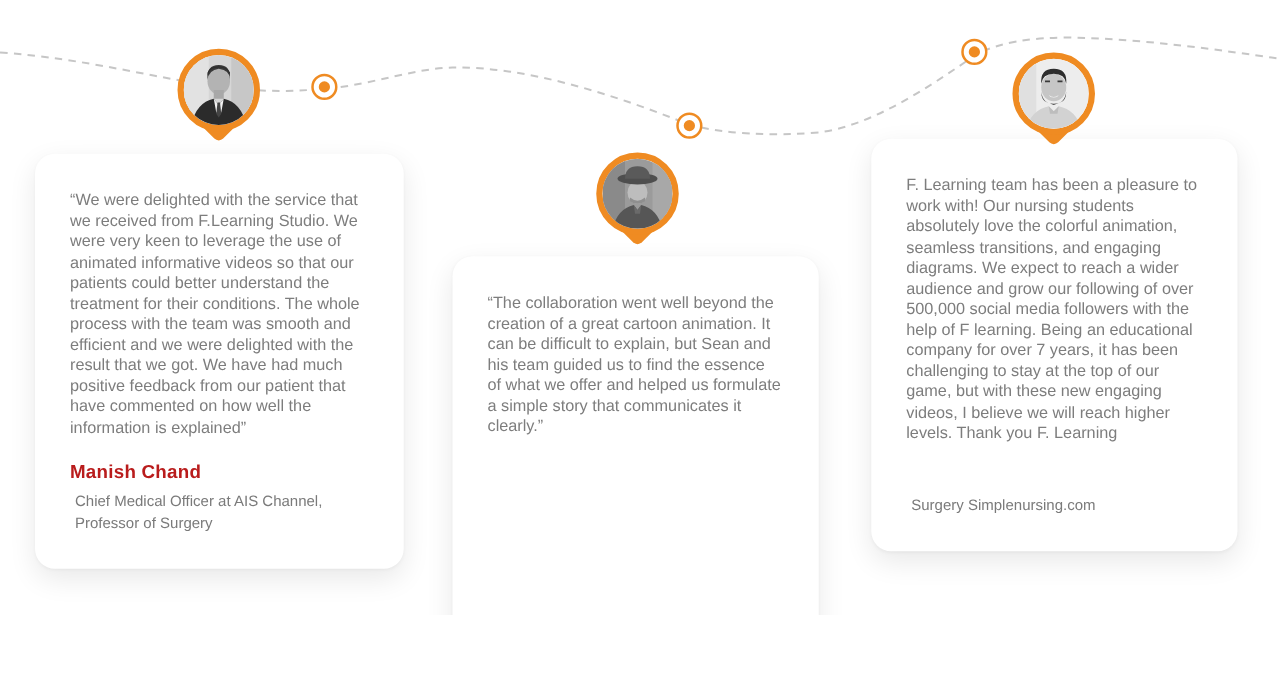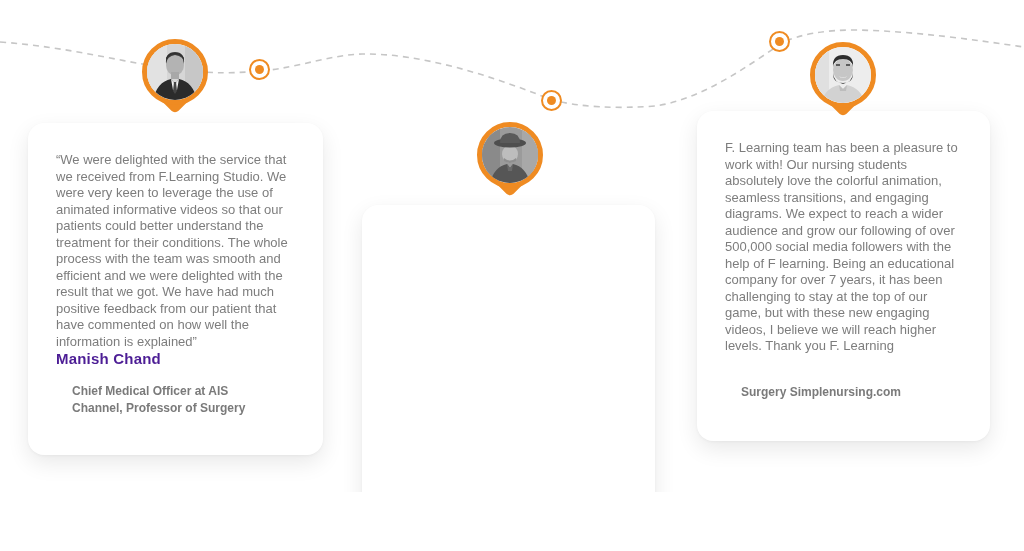--- a/index.html
+++ b/index.html
@@ -21,22 +21,22 @@
   .pin-circle{position:absolute;left:0;top:0;width:56px;height:56px;border:5px solid #EF8B22;
     border-radius:50%;background:#fff;overflow:hidden;display:block;}
   .pin-circle svg{display:block;width:56px;height:56px;}
 
   
   .card{position:absolute;background:#ffffff;border-radius:16px;box-sizing:border-box;
     box-shadow:0 8px 22px rgba(0,0,0,0.09), 0 1px 3px rgba(0,0,0,0.04);
     display:flex;flex-direction:column;padding:29px 30px 24px 28px;z-index:2;}
   .quote{margin:0;font-size:13px;line-height:16.5px;color:#7d7d7d;}
   .author{margin-top:auto;}
-  .author-name{margin:0 0 7px 0;font-size:15px;font-weight:700;color:#4c1d95;letter-spacing:.2px;}
-  .author-title{margin:16px;font-size:12px;line-height:17px;color:#7a7a7a;font-weight:bold;}
+  .author-name{margin:0 0 7px 0;font-size:15px;font-weight:700;color:#b91c1c;letter-spacing:.2px;}
+  .author-title{margin:4px;font-size:12px;line-height:17px;color:#7a7a7a;}
 
   .card-1{left:28px;top:123px;width:295px;height:332px;}
   .card-2{left:362px;top:205px;width:293px;height:331px;}
   .card-3{left:697px;top:111px;width:293px;height:330px;}
 
   .pin-1{left:142px;top:39px;}
   .pin-2{left:477px;top:122px;}
   .pin-3{left:810px;top:42px;}
 
   .dot-1{left:249px;top:59px;}
@@ -116,20 +116,21 @@
 
   <div class="card card-1">
     <p class="quote">“We were delighted with the service that we received from F.Learning Studio. We were very keen to leverage the use of animated informative videos so that our patients could better understand the treatment for their conditions. The whole process with the team was smooth and efficient and we were delighted with the result that we got. We have had much positive feedback from our patient that have commented on how well the information is explained”</p>
     <div class="author">
       <p class="author-name">Manish Chand</p>
       <p class="author-title">Chief Medical Officer at AIS Channel, Professor of Surgery</p>
     </div>
   </div>
 
   <div class="card card-2">
+    <p class="quote">“The collaboration went well beyond the creation of a great cartoon animation. It can be difficult to explain, but Sean and his team guided us to find the essence of what we offer and helped us formulate a simple story that communicates it clearly.”</p>
   </div>
 
   <div class="card card-3">
     <p class="quote">F. Learning team has been a pleasure to work with! Our nursing students absolutely love the colorful animation, seamless transitions, and engaging diagrams. We expect to reach a wider audience and grow our following of over 500,000 social media followers with the help of F learning. Being an educational company for over 7 years, it has been challenging to stay at the top of our game, but with these new engaging videos, I believe we will reach higher levels. Thank you F. Learning</p>
     <div class="author">
       <p class="author-title">Surgery Simplenursing.com</p>
     </div>
   </div>
 
 </div>

